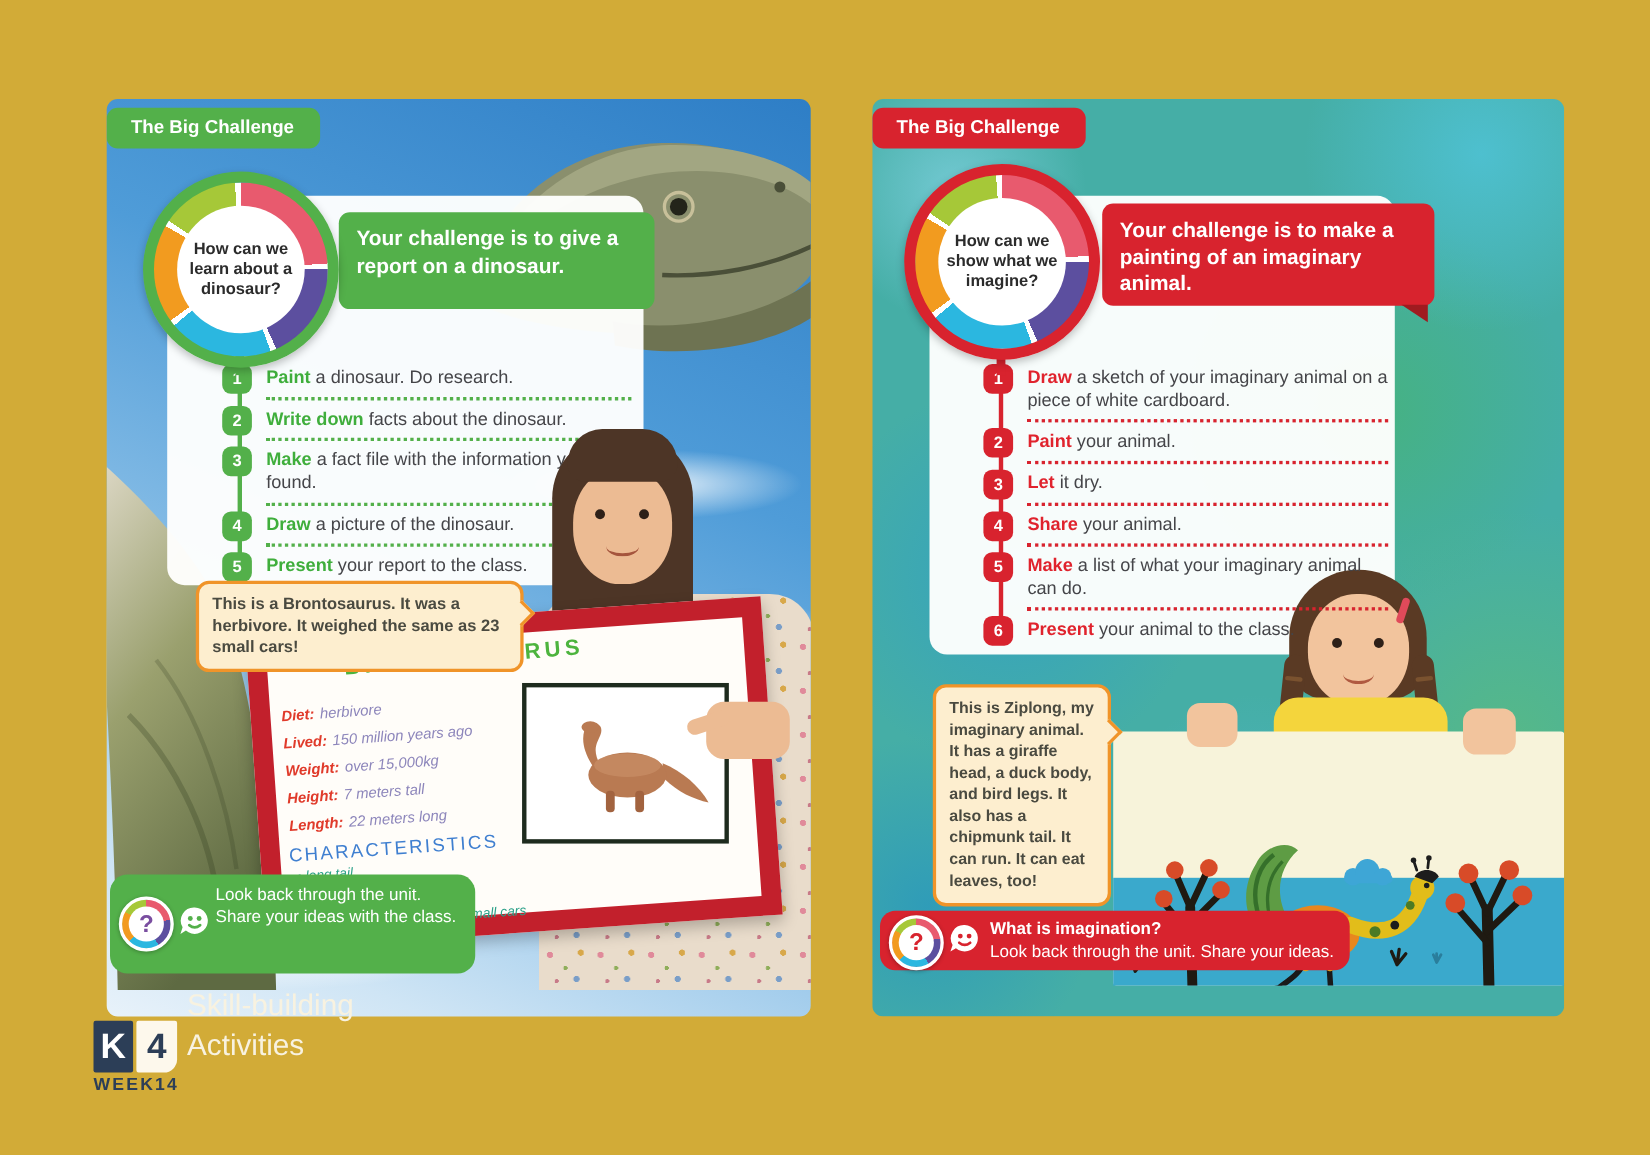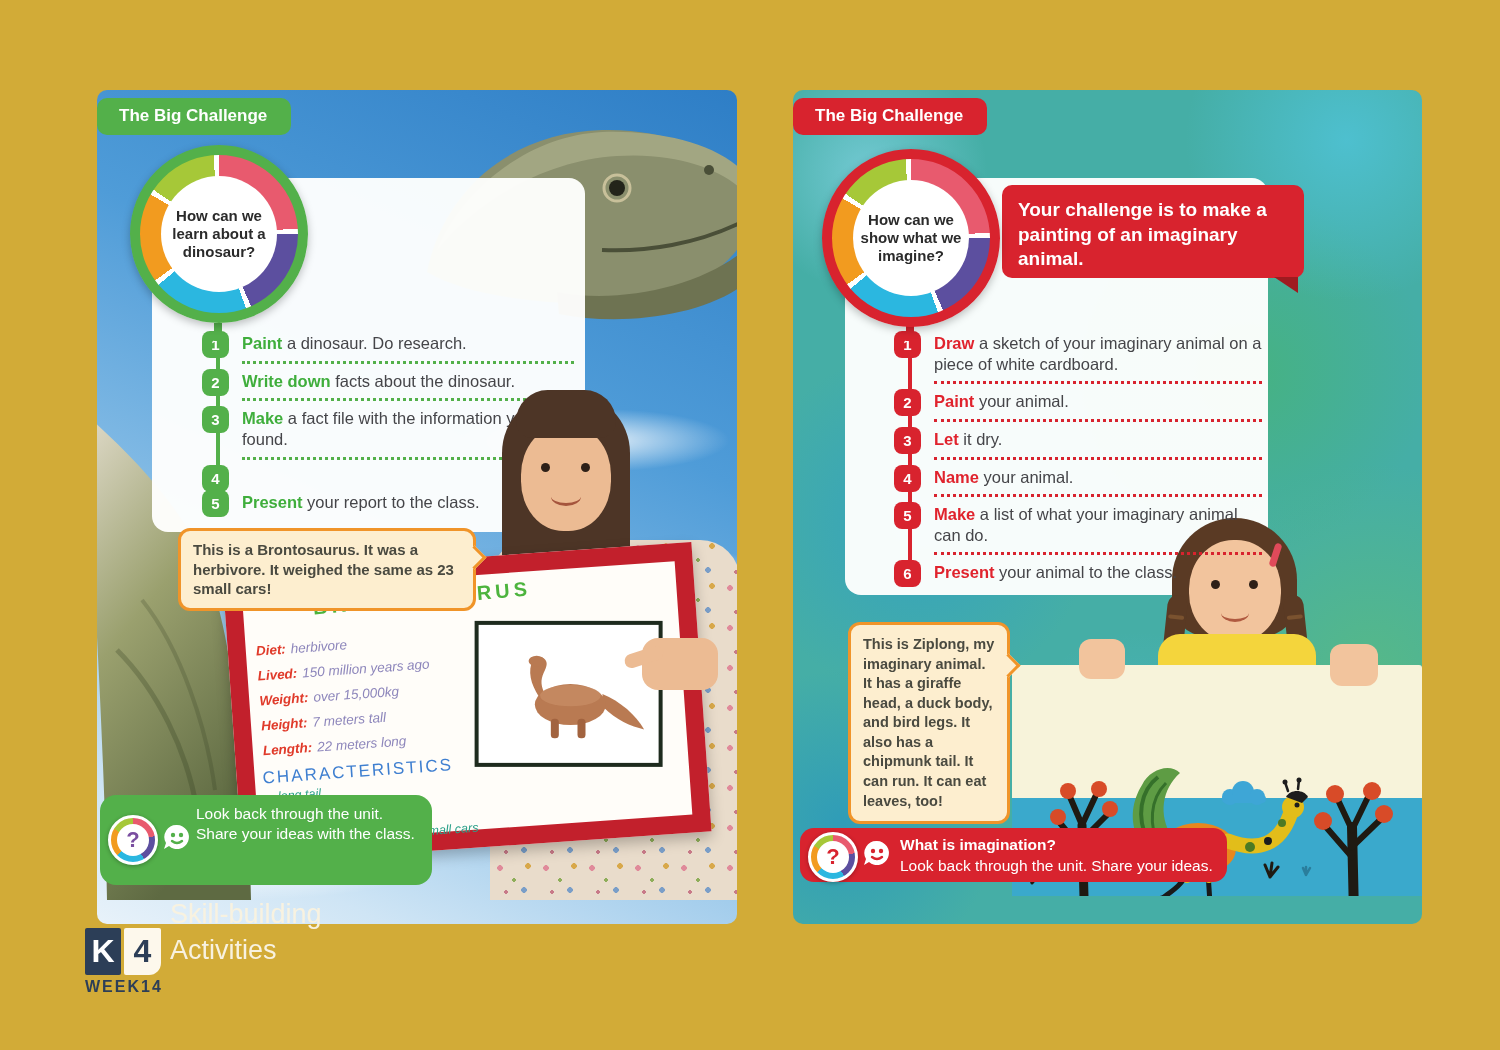--- a/index.html
+++ b/index.html
@@ -33,21 +33,21 @@
   .challenge{position:absolute;color:#fff;font-weight:bold;font-size:19px;line-height:1.3;
     border-radius:10px;padding:13px 10px 0 16px;z-index:5;}
   #challenge-left{left:211px;top:103px;width:261px;height:75px;background:#53b04a;}
   #challenge-right{left:209px;top:95px;width:276px;height:80px;background:#d8232e;}
   #challenge-right::after{content:"";position:absolute;right:6px;bottom:-15px;width:0;height:0;
     border-top:16px solid #9f1b20;border-left:24px solid transparent;}
   .wheel{position:absolute;width:158px;height:158px;border-radius:50%;border:10px solid;z-index:6;
     background:conic-gradient(#e85a6e 0deg 86deg,#fff 86deg 90deg,#5c4f9f 90deg 156deg,#fff 156deg 160deg,
       #2bb7e0 160deg 230deg,#fff 230deg 234deg,#f29b1f 234deg 300deg,#fff 300deg 304deg,
       #a6c838 304deg 356deg,#fff 356deg 360deg);box-shadow:0 3px 8px rgba(0,0,0,.25);}
-  .wheel.green{border-color:#53b04a;left:33px;top:55px;}
+  .wheel.green{border-color:#53b04a;left:33px;top:66px;}
   .wheel.red{border-color:#d8232e;left:29px;top:59px;}
   .wheel-center{position:absolute;inset:21px;background:#fff;border-radius:50%;display:flex;
     align-items:center;justify-content:center;text-align:center;font-weight:bold;font-size:15px;
     line-height:1.2;color:#2b2b2b;padding:4px;}
   .stem{position:absolute;width:8px;height:18px;z-index:5;}
   #stem-left{left:117px;top:233px;background:#53b04a;}
   #stem-right{left:113px;top:233px;background:#d8232e;}
   .vline{position:absolute;width:4px;z-index:3;}
   #vline-left{left:119px;top:240px;height:180px;background:#53b04a;}
   #vline-right{left:115px;top:240px;height:230px;background:#d8232e;}
@@ -165,20 +165,21 @@
     <path d="M340 160 C 380 110 450 70 520 66 C 580 62 625 80 645 100 L 645 80 C 615 52 560 40 505 42 C 430 46 365 100 340 160 Z" fill="#a2a682"></path>
     <path d="M460 202 C 520 214 600 198 645 162 L 645 196 C 600 228 520 236 462 224 Z" fill="#6e7352"></path>
     <circle cx="520" cy="98" r="8" fill="#23241a"></circle>
     <circle cx="520" cy="98" r="13" fill="none" stroke="#c8c09a" stroke-width="3"></circle>
     <circle cx="612" cy="80" r="5" fill="#4a4f38"></circle>
     <path d="M645 132 C 600 154 550 162 505 160" stroke="#4a4f38" stroke-width="4" fill="none"></path>
   </svg>
 
   <div class="tag green">The Big Challenge</div>
   <div class="panel" id="panel-left"></div>
+  <div class="challenge" id="challenge-left">Your challenge is to give a report on a dinosaur.</div>
 
   <div class="wheel green">
     <div class="wheel-center">How can we learn about a dinosaur?</div>
   </div>
   <div class="stem" id="stem-left"></div>
   <div class="vline" id="vline-left"></div>
 
   <ol class="steps green-list" id="steps-left">
     <li class="step">
       <span class="badge">1</span>
@@ -187,20 +188,21 @@
     <li class="step">
       <span class="badge">2</span>
       <span class="step-body"><span class="kw">Write down</span><span> facts about the dinosaur.</span></span>
     </li>
     <li class="step">
       <span class="badge">3</span>
       <span class="step-body"><span class="kw">Make</span><span> a fact file with the information you found.</span></span>
     </li>
     <li class="step">
       <span class="badge">4</span>
+      <span class="step-body"><span class="kw">Draw</span><span> a picture of the dinosaur.</span></span>
     </li>
     <li class="step">
       <span class="badge">5</span>
       <span class="step-body"><span class="kw">Present</span><span> your report to the class.</span></span>
     </li>
   </ol>
 
   <div class="girl-part" id="girlL-dress"></div>
   <div class="girl-part" id="girlL-hair"></div>
   <div class="girl-part" id="girlL-face">
@@ -279,21 +281,21 @@
     <li class="step">
       <span class="badge">2</span>
       <span class="step-body"><span class="kw">Paint</span><span> your animal.</span></span>
     </li>
     <li class="step">
       <span class="badge">3</span>
       <span class="step-body"><span class="kw">Let</span><span> it dry.</span></span>
     </li>
     <li class="step">
       <span class="badge">4</span>
-      <span class="step-body"><span class="kw">Name</span><span> your animal.</span></span>
+      <span class="step-body"><span class="kw">Share</span><span> your animal.</span></span>
     </li>
     <li class="step">
       <span class="badge">5</span>
       <span class="step-body"><span class="kw">Make</span><span> a list of what your imaginary animal can do.</span></span>
     </li>
     <li class="step">
       <span class="badge">6</span>
       <span class="step-body"><span class="kw">Present</span><span> your animal to the class.</span></span>
     </li>
   </ol>

